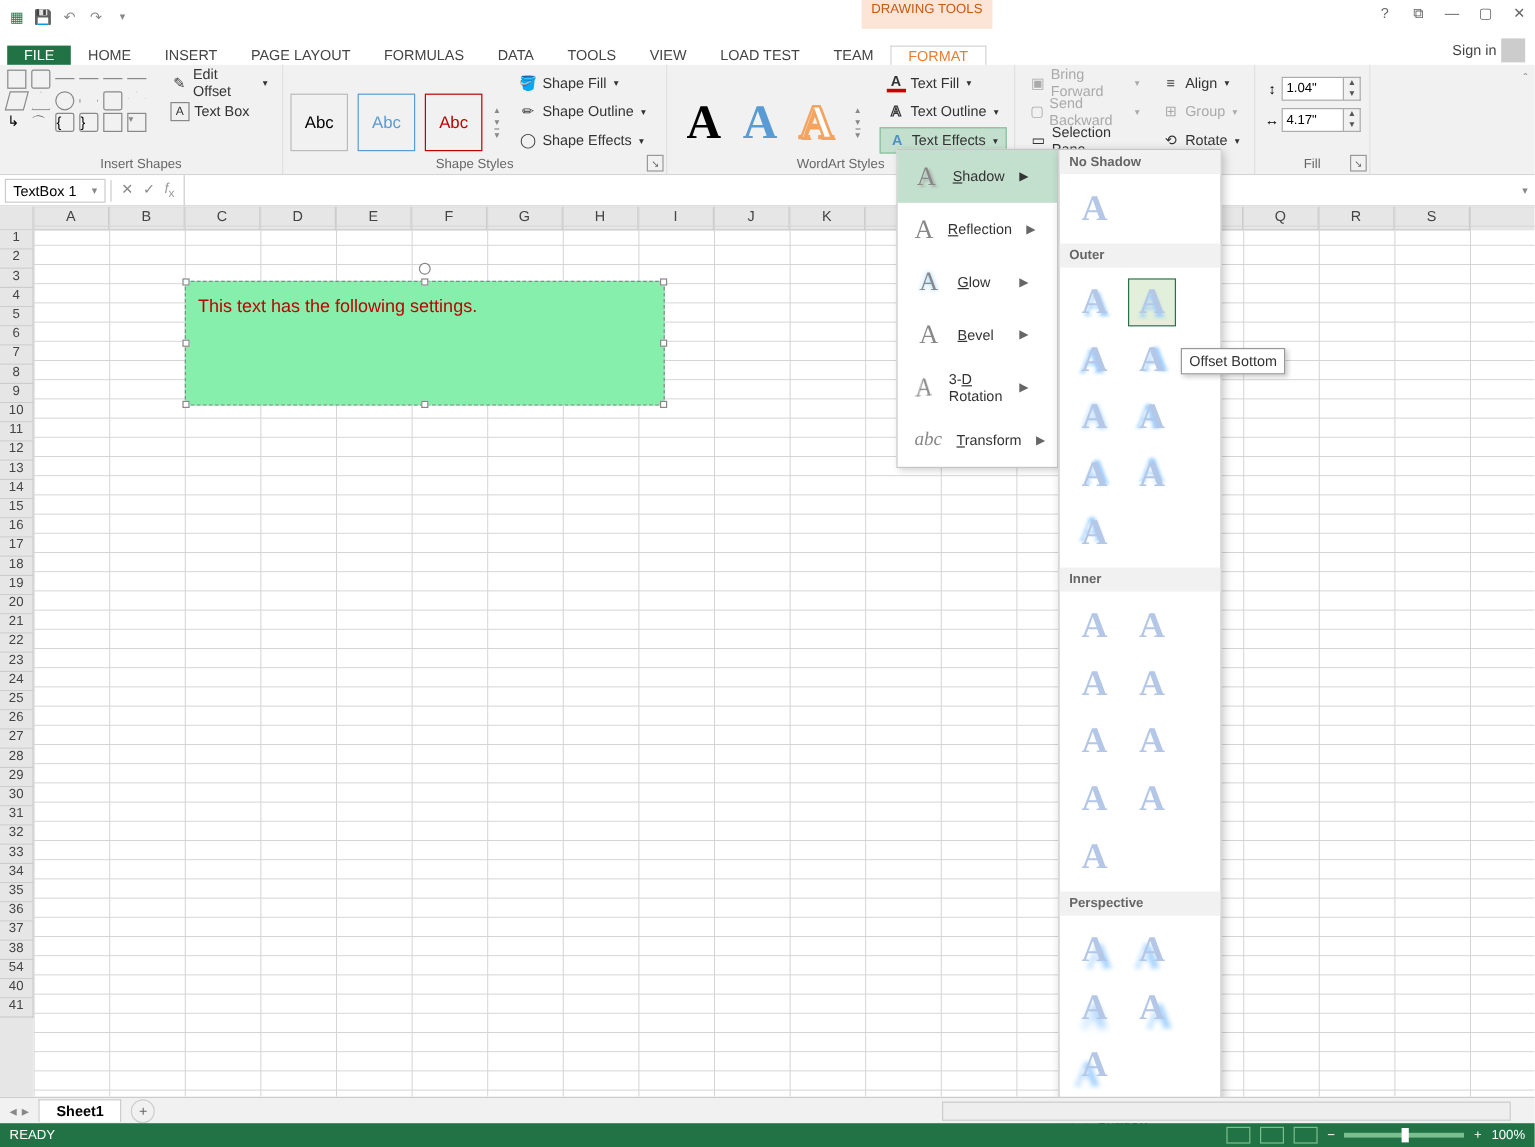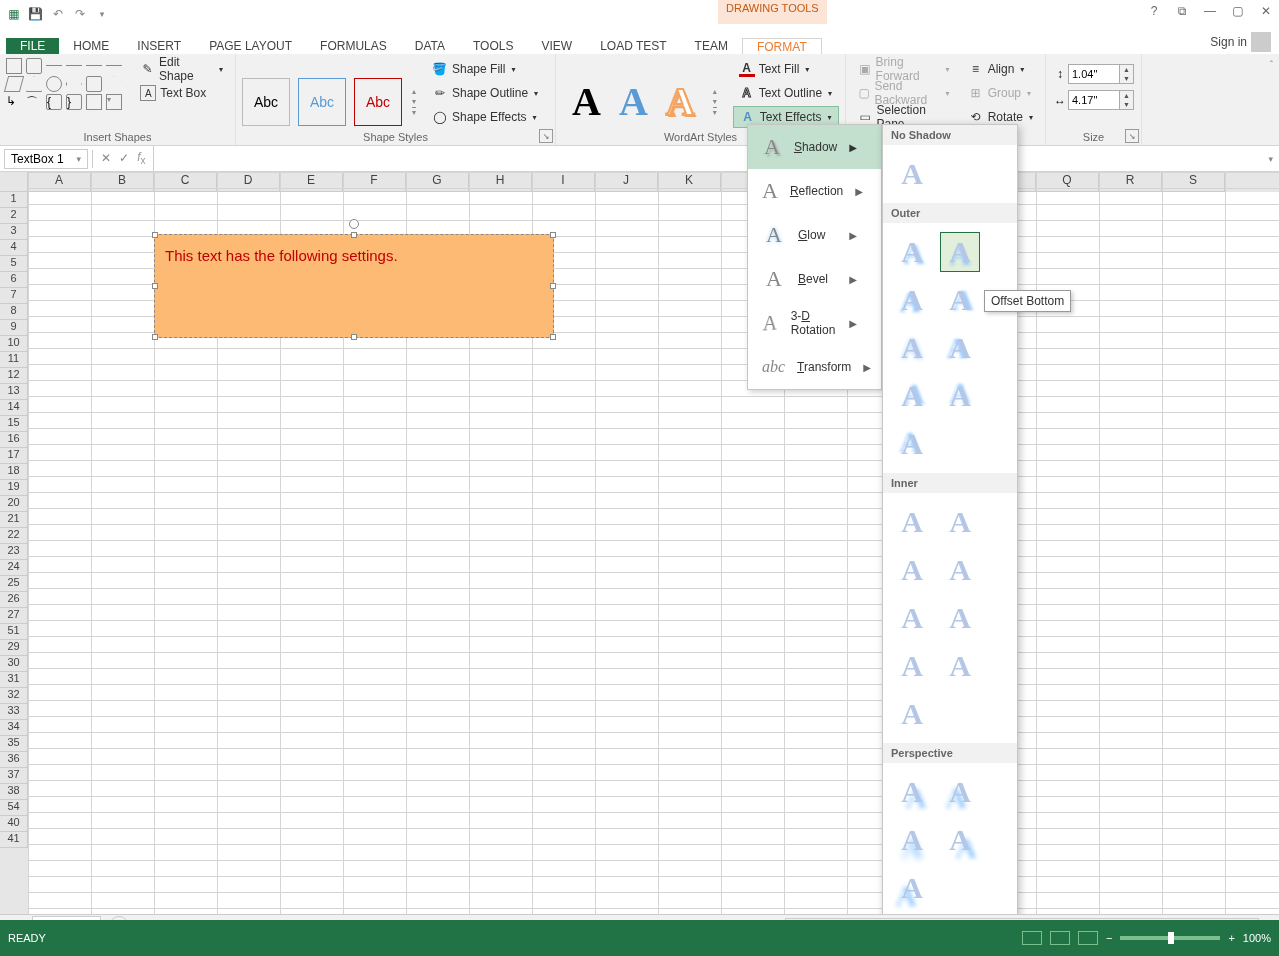--- a/index.html
+++ b/index.html
@@ -64,21 +64,21 @@
 
 .gridwrap { position: absolute; top: 172px; left: 0; right: 0; bottom: 42px; overflow: hidden; }
 .col-headers { display: flex; background: #e6e6e6; height: 20px; }
 .corner { width: 28px; background: #e6e6e6; border-right: 1px solid #ccc; border-bottom: 1px solid #ccc; }
 .col-h { width: 63px; border-right: 1px solid #ccc; border-bottom: 1px solid #ccc; text-align: center; font-size: 12px; color: #444; padding-top: 1px; }
 .row-h { width: 28px; height: 16px; border-right: 1px solid #ccc; border-bottom: 1px solid #ccc; text-align: center; font-size: 11px; color: #444; background: #e6e6e6; }
 .gridlines { position: absolute; left: 28px; top: 0; right: 0; bottom: 0; background-image: linear-gradient(to right,#d4d4d4 1px,transparent 1px),linear-gradient(to bottom,#d4d4d4 1px,transparent 1px); background-size: 63px 16px; }
 .rownums { position: absolute; top: 0; bottom: 0; left: 0; width: 28px; background: #e6e6e6; }
 
 
-.shape-textbox { position: absolute; border: 1px dashed #888; background: #fdba74; }
+.shape-textbox { position: absolute; border: 1px dashed #888; background: #86efac; }
 .shape-textbox .handle { position: absolute; width: 6px; height: 6px; background: #fff; border: 1px solid #888; }
 .shape-textbox .rot { position: absolute; width: 10px; height: 10px; border: 1px solid #888; border-radius: 50%; background: #fff; left: 50%; top: -16px; margin-left: -5px; }
 .shape-text { padding: 8px 10px; color: #c00000; font-size: 15px; line-height: 26px; }
 
 
 .submenu { position: absolute; background: #fff; border: 1px solid #c6c6c6; box-shadow: 2px 2px 6px rgba(0,0,0,.2); }
 .submenu-item { height: 44px; display: flex; align-items: center; padding: 0 24px 0 14px; gap: 12px; font-size: 12px; color: #333; }
 .submenu-item .mi-ic { width: 24px; height: 24px; display: flex; align-items: center; justify-content: center; font-family: "Times New Roman", serif; font-size: 22px; color: #888; }
 .submenu-item.highlight { background: #c2e0cd; }
 .submenu-item .arrow { margin-left: auto; font-size: 10px; color: #666; }
@@ -93,21 +93,21 @@
 .shadow-sw.selected { outline: 1px solid #217346; background: #e2efda; }
 .gallery-opt { padding: 8px 10px; display: flex; align-items: center; gap: 8px; font-size: 12px; color: #333; border-top: 1px solid #eee; }
 .tooltip { position: absolute; background: #fff; border: 1px solid #999; padding: 3px 6px; font-size: 12px; color: #333; box-shadow: 2px 2px 4px rgba(0,0,0,.2); white-space: nowrap; }
 
 
 .sheet-tabs { position: absolute; bottom: 20px; left: 0; right: 0; height: 22px; background: #f1f1f1; display: flex; align-items: center; border-top: 1px solid #ccc; }
 .sheet-nav { display: flex; gap: 4px; padding: 0 8px; color: #888; }
 .sheet-tab { padding: 2px 14px; background: #fff; border: 1px solid #ccc; border-bottom: none; font-size: 12px; font-weight: bold; }
 .sheet-add { width: 20px; height: 20px; border: 1px solid #ccc; border-radius: 50%; display: flex; align-items: center; justify-content: center; margin-left: 8px; color: #666; }
 .hscroll { position: absolute; right: 20px; left: 785px; top: 3px; height: 16px; background: #eee; border: 1px solid #ccc; }
-.statusbar { position: absolute; bottom: 0; left: 0; right: 0; height: 36px; background: #217346; color: #fff; display: flex; align-items: center; font-size: 11px; padding: 0 8px; }
+.statusbar { position: absolute; bottom: 0; left: 0; right: 0; height: 20px; background: #217346; color: #fff; display: flex; align-items: center; font-size: 11px; padding: 0 8px; }
 .statusbar .right { margin-left: auto; display: flex; align-items: center; gap: 8px; }
 .view-btn { width: 20px; height: 14px; border: 1px solid #7bbf8f; }
 .zoom-slider { width: 100px; height: 4px; background: #7bbf8f; position: relative; }
 .zoom-slider .tick { position: absolute; left: 50%; top: -3px; width: 1px; height: 10px; background: #cfe8d7; }
 .zoom-slider .thumb { position: absolute; left: 48%; top: -4px; width: 6px; height: 12px; background: #fff; }
 </style>
 </head>
 <body>
 
 <div class="titlebar">
@@ -166,21 +166,21 @@
         <div class="sh" style="border:none">↳</div>
           <div class="sh" style="border:none">⌒</div>
           <div class="sh" style="border-radius:2px">{</div>
           <div class="sh" style="border-radius:2px">}</div>
           <div class="sh"></div>
           <div class="sh" style="font-size:8px;color:#888">▾</div>
       </div>
       <div class="shape-col">
         <div class="btn-flat">
             <span class="ic">✎</span>
-            <span>Edit Shape</span>
+            <span>Edit Offset</span>
             <span style="font-size:8px;margin-left:2px">▾</span>
           </div>
         <div class="btn-flat">
             <span class="ic" style="border:1px solid #888;font-size:10px">A</span>
             <span>Text Box</span>
           </div>
       </div>
     </div>
     <div class="rgroup-label">Insert Shapes</div>
   </div>
@@ -310,21 +310,21 @@
       </div>
       <div style="display:flex;align-items:center">
         <span class="ic" style="width:16px;text-align:center">↔</span>
         <div class="sizebox">4.17"</div>
         <div class="spinner-arrows">
             <span>▲</span>
             <span>▼</span>
           </div>
       </div>
     </div>
-    <div class="rgroup-label">Size</div>
+    <div class="rgroup-label">Fill</div>
     <div class="dialog-launcher">↘</div>
   </div>
 
   <div style="margin-left:auto;padding:6px;color:#888;font-size:10px">ˆ</div>
 </div>
 
 <div class="formula-row">
   <div class="namebox">
     <span>TextBox 1</span>
     <span class="dd">▾</span>
@@ -384,21 +384,21 @@
       <div class="row-h">18</div>
       <div class="row-h">19</div>
       <div class="row-h">20</div>
       <div class="row-h">21</div>
       <div class="row-h">22</div>
       <div class="row-h">23</div>
       <div class="row-h">24</div>
       <div class="row-h">25</div>
       <div class="row-h">26</div>
       <div class="row-h">27</div>
-      <div class="row-h">51</div>
+      <div class="row-h">28</div>
       <div class="row-h">29</div>
       <div class="row-h">30</div>
       <div class="row-h">31</div>
       <div class="row-h">32</div>
       <div class="row-h">33</div>
       <div class="row-h">34</div>
       <div class="row-h">35</div>
       <div class="row-h">36</div>
       <div class="row-h">37</div>
       <div class="row-h">38</div>

